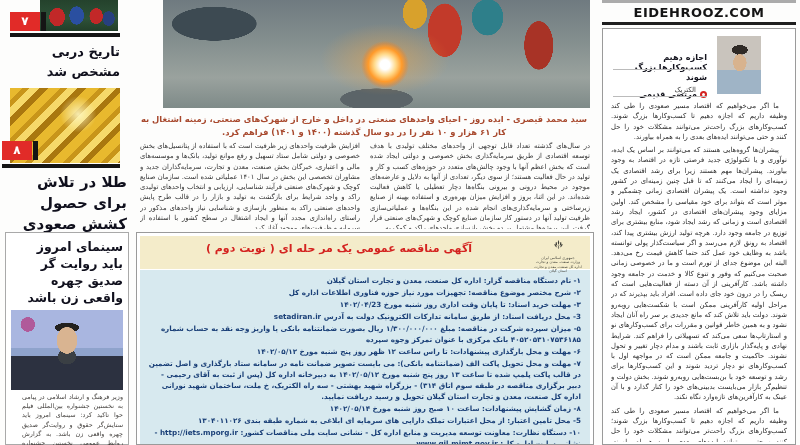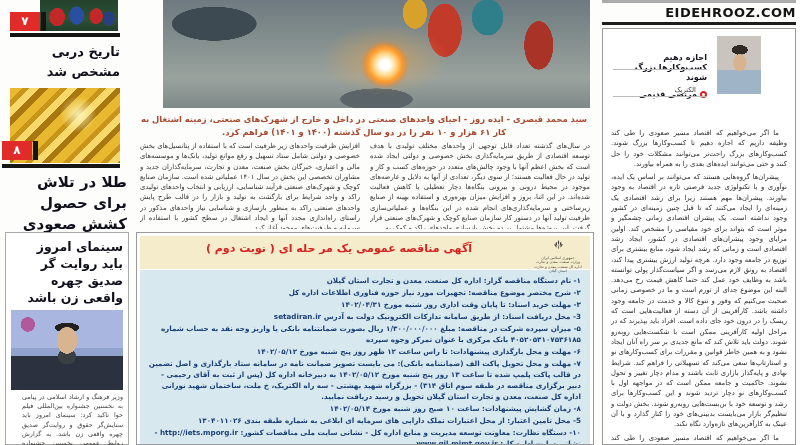--- a/index.html
+++ b/index.html
@@ -54,21 +54,21 @@
   .tender-title{position:absolute;left:10px;right:62px;top:6px;text-align:center;
                 color:#d42320;font-weight:bold;font-size:11px;}
   .emblem-wrap{position:absolute;right:6px;top:1px;width:52px;text-align:center;color:#4a4a42;}
   .emblem-line{font-size:3.6px;line-height:4.4px;}
   .tender-body{background:#d7e9ef;height:170px;margin-top:1px;padding:4px 8px 0 6px;
                color:#1b4078;font-size:7.2px;line-height:11px;font-weight:bold;
                text-align:right;overflow:hidden;}
   .tender-item{margin:1px;}
   
   .op-topbar{background:#ababab;}
-  .op-site{font-family:"DejaVu Sans",sans-serif;direction:ltr;text-align:right;
+  .op-site{font-family:"DejaVu Sans",sans-serif;direction:ltr;text-align:center;
            font-weight:bold;font-size:13px;color:#141414;letter-spacing:.5px;}
   .op-rule{background:#1e1e1e;}
   .op-box{border:1px solid #9a9a9a;background:#fff;box-sizing:border-box;}
   .op-title{font-size:8.2px;font-weight:bold;color:#15151f;text-align:right;}
   .op-sep{background:#bbb;height:1px;}
   .op-author{font-size:8px;font-weight:bold;color:#101018;text-align:right;margin-top:16px;}
   .op-dot{display:inline-block;width:7px;height:7px;border-radius:50%;background:#d californ;}
   .op-dot{display:inline-block;width:7px;height:7px;border-radius:50%;background:#d42320;
           vertical-align:middle;margin-left:3px;position:relative;}
   .op-dot::after{content:"";position:absolute;left:2px;top:2px;width:3px;height:3px;border-radius:50%;background:#fff;}
@@ -118,21 +118,21 @@
           <rect x="11.4" y="12" width="1.2" height="6" fill="#3a3a34"></rect>
         </svg>
         <div class="emblem-line">جمهوری اسلامی ایران</div>
         <div class="emblem-line">وزارت صنعت، معدن و تجارت</div>
         <div class="emblem-line">اداره کل صنعت، معدن و تجارت استان گیلان</div>
       </div>
     </div>
     <div class="tender-body">
       <div class="tender-item">۱- نام دستگاه مناقصه گزار: اداره کل صنعت، معدن و تجارت استان گیلان</div>
       <div class="tender-item">۲- شرح مختصر موضوع مناقصه: تجهیزات مورد نیاز حوزه فناوری اطلاعات اداره کل</div>
-      <div class="tender-item">۳- مهلت خرید اسناد: تا پایان وقت اداری روز شنبه مورخ ۱۴۰۲/۰۴/۳۱</div>
+      <div class="tender-item">۳- مهلت خرید اسناد: تا پایان وقت اداری روز شنبه مورخ ۱۴۰۲/۰۴/23</div>
       <div class="tender-item">3- محل دریافت اسناد: از طریق سامانه تدارکات الکترونیک دولت به آدرس setadiran.ir</div>
       <div class="tender-item">۵- میزان سپرده شرکت در مناقصه: مبلغ ۱/۳۰۰/۰۰۰/۰۰۰ ریال بصورت ضمانتنامه بانکی یا واریز وجه نقد به حساب شماره ۴۰۵۲۰۵۳۱۰۷۵۳۶۱۸۵ بانک مرکزی با عنوان تمرکز وجوه سپرده</div>
       <div class="tender-item">۶- مهلت و محل بارگذاری پیشنهادات: تا راس ساعت ۱۲ ظهر روز پنج شنبه مورخ ۱۴۰۲/۰۵/۱۲</div>
       <div class="tender-item">۷- مهلت و محل تحویل پاکت الف (ضمانتنامه بانکی): می بایست تصویر ضمانت نامه در سامانه ستاد بارگذاری و اصل تضمین در قالب پاکت پلمپ شده تا ساعت ۱۳ روز پنج شنبه مورخ ۱۴۰۲/۰۵/۱۲ به دبیرخانه اداره کل (پس از ثبت به آقای رحیمی - دبیر برگزاری مناقصه در طبقه سوم اتاق ۳۱۴) - بزرگراه شهید بهشتی - سه راه الکتریک، خ ملت، ساختمان شهید نورانی اداره کل صنعت، معدن و تجارت استان گیلان تحویل و رسید دریافت نمایید.</div>
       <div class="tender-item">۸- زمان گشایش پیشنهادات: ساعت ۱۰ صبح روز شنبه مورخ ۱۴۰۲/۰۵/۱۴</div>
       <div class="tender-item">5- محل تامین اعتبار: از محل اعتبارات تملک دارایی های سرمایه ای ابلاغی به شماره طبقه بندی ۱۳۰۴۰۱۱۰۲۶</div>
       <div class="tender-item">۱۰- دستگاه نظارت: معاونت توسعه مدیریت و منابع اداره کل - نشانی سایت ملی مناقصات کشور: http://iets.mporg.ir - نشانی سایت اداره کل: www.gil.mimt.gov.ir</div>
 
     </div>
   </div>
@@ -141,20 +141,20 @@
   <div class="abs op-site" style="left:602px;top:5px;width:194px;">EIDEHROOZ.COM</div>
   <div class="abs op-rule" style="left:602px;top:22px;width:194px;height:3px;"></div>
 
   <div class="abs op-box" style="left:602px;top:28px;width:194px;height:417px;">
     <div class="abs photo author-photo" style="left:114px;top:7px;width:44px;height:58px;"></div>
     <div class="abs op-title" style="right:88px;left:10px;top:23px;">اجازه دهیم کسب‌وکارها بزرگ شوند</div>
     <div class="abs op-sep" style="right:88px;left:10px;top:40px;"></div>
     <div class="abs op-author" style="right:88px;left:10px;top:45px;"><span class="op-dot"></span><span>مرتضی قدیمی</span></div>
     <div class="abs op-role" style="right:99px;left:10px;top:57px;">الکتریک</div>
     <div class="abs op-sep" style="right:88px;left:10px;top:67px;"></div>
-    <div class="abs op-body" style="left:8px;right:8px;top:72px;bottom:2px;margin-top:27px;">
+    <div class="abs op-body" style="left:8px;right:8px;top:72px;bottom:2px;">
       <p>ما اگر می‌خواهیم که اقتصاد مسیر صعودی را طی کند وظیفه داریم که اجازه دهیم تا کسب‌وکارها بزرگ شوند. کسب‌وکارهای بزرگ راحت‌تر می‌توانند مشکلات خود را حل کنند و حتی می‌توانند ایده‌های بعدی را به همراه بیاورند.</p>
       <p>پیشران‌ها گروه‌هایی هستند که می‌توانند بر اساس یک ایده، نوآوری و یا تکنولوژی جدید فرصتی تازه در اقتصاد به وجود بیاورند. پیشران‌ها مهم هستند زیرا برای رشد اقتصادی یک زمینه‌ای را ایجاد می‌کنند که تا قبل چنین زمینه‌ای در کشور وجود نداشته است. یک پیشران اقتصادی زمانی چشمگیر و موثر است که بتواند برای خود مقیاسی را مشخص کند. اولین مزایای وجود پیشران‌های اقتصادی در کشور، ایجاد رشد اقتصادی است و زمانی که رشد ایجاد شود، منابع بیشتری برای توزیع در جامعه وجود دارد. هرچه تولید ارزش بیشتری پیدا کند، اقتصاد به رونق لازم می‌رسد و اگر سیاست‌گذار پولی توانسته باشد به وظایف خود عمل کند حتما کاهش قیمت رخ می‌دهد. البته این موضوع جدای از تورم است و ما در خصوصی زمانی صحبت می‌کنیم که وفور و تنوع کالا و خدمت در جامعه وجود داشته باشد. کارآفرینی از آن دسته از فعالیت‌هایی است که ریسک را در درون خود جای داده است. افراد باید بپذیرند که در مراحل اولیه کارآفرینی ممکن است با شکست‌هایی روبه‌رو شوند. دولت باید تلاش کند که مانع جدیدی بر سر راه آنان ایجاد نشود و به همین خاطر قوانین و مقررات برای کسب‌وکارهای نو و استارتاپ‌ها سعی می‌کند که تسهیلاتی را فراهم کند. شرایط نهادی و پایه‌گذار بازاری ثابت باشند و مدام دچار تغییر و تحول نشوند. حاکمیت و جامعه ممکن است که در مواجهه اول با کسب‌وکارهای نو دچار تردید شوند و این کسب‌وکارها برای رشد و توسعه خود با بن‌بست‌هایی روبه‌رو شوند. بخش دولت و تنظیم‌گر بازار می‌بایست بدبینی‌های خود را کنار گذارد و با آن عینک به کارآفرین‌های تازه‌وارد نگاه نکند.</p>
       <p>ما اگر می‌خواهیم که اقتصاد مسیر صعودی را طی کند وظیفه داریم که اجازه دهیم تا کسب‌وکارها بزرگ شوند؛ کسب‌وکارهای بزرگ راحت‌تر می‌توانند مشکلات خود را حل کنند و حتی می‌توانند ایده‌های بعدی را به همراه بیاورند. مشکلی که در حال حاضر با آن دست‌وپنجه نرم می‌کنیم عدم وجود بنگاه‌های بزرگ است. بخشی از غول نشدن بنگاه‌های تولیدی به دولت بازمی‌گردد که آن‌ها را برای خود خطر می‌بیند و بخشی دیگر متاسفانه به نگاه منفی جامعه مربوط می‌شود. ایران قوی امروزه از دل کسب‌وکارهای قوی به دست می‌آید. جامعه‌ای که قوی نباشد هرگز نمی‌تواند بزرگ شدن کسب‌وکارها را بپذیرد و آن کشور دیگر توان و قدرتی برای مبارزه در عرصه اقتصاد بین‌الملل ندارد. دولت راهی ندارد جز اینکه دست و پای خود را از کسب‌وکارها جمع کند.</p>
     </div>
   </div>
 
 </div>
 
 </body></html>

